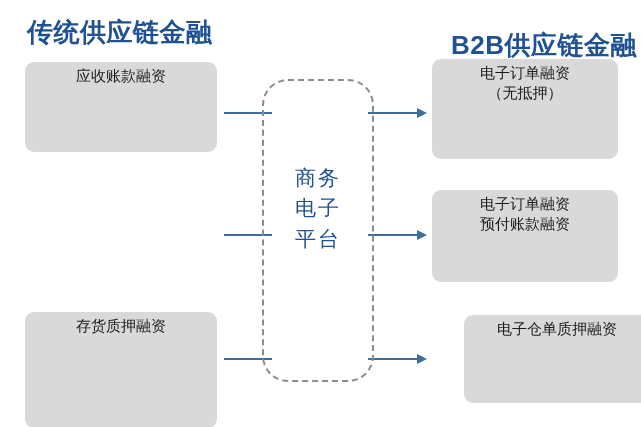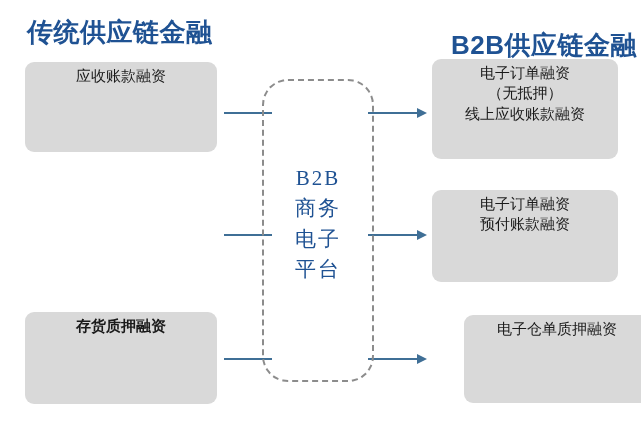--- a/index.html
+++ b/index.html
@@ -45,21 +45,21 @@
     line-height: 1.35;
     box-sizing: border-box;
     padding: 4px 6px;
   }
   .gbox .lines { width: 100%; }
   .gbox .lines span { display: block; white-space: nowrap; }
 
   
   #lbox-0 { left: 25px; top: 62px;  width: 192px; height: 90px; }
   #lbox-1 { left: 25px; top: 185px; width: 192px; height: 90px; }
-  #lbox-2 { left: 25px; top: 312px; width: 192px; height: 92px; font-weight: bold; }
+  #lbox-2 { left: 25px; top: 312px; width: 192px; height: 116px; }
 
   
   #rbox-0 { left: 432px; top: 59px;  width: 186px; height: 100px; }
   #rbox-1 { left: 432px; top: 190px; width: 186px; height: 92px; }
   #rbox-2 { left: 432px; top: 315px; width: 186px; height: 88px; margin-left: 32px; }
 
   
   #platform {
     position: absolute;
     left: 262px;
@@ -130,31 +130,29 @@
   <div class="conn conn-right row-0"></div>
 
   <div class="conn conn-left row-1"></div>
   <div class="conn conn-right row-1"></div>
 
   <div class="conn conn-left row-2"></div>
   <div class="conn conn-right row-2"></div>
 
   <div id="platform"></div>
   <div id="platform-label">
-    <span>B2B</span>
     <span>商务</span>
     <span>电子</span>
     <span>平台</span>
   </div>
 
   <div class="gbox" id="rbox-0">
     <div class="lines">
       <span>电子订单融资</span>
       <span>（无抵押）</span>
-      <span>线上应收账款融资</span>
     </div>
   </div>
   <div class="gbox" id="rbox-1">
     <div class="lines">
       <span>电子订单融资</span>
       <span>预付账款融资</span>
     </div>
   </div>
   <div class="gbox" id="rbox-2">
     <div class="lines">

